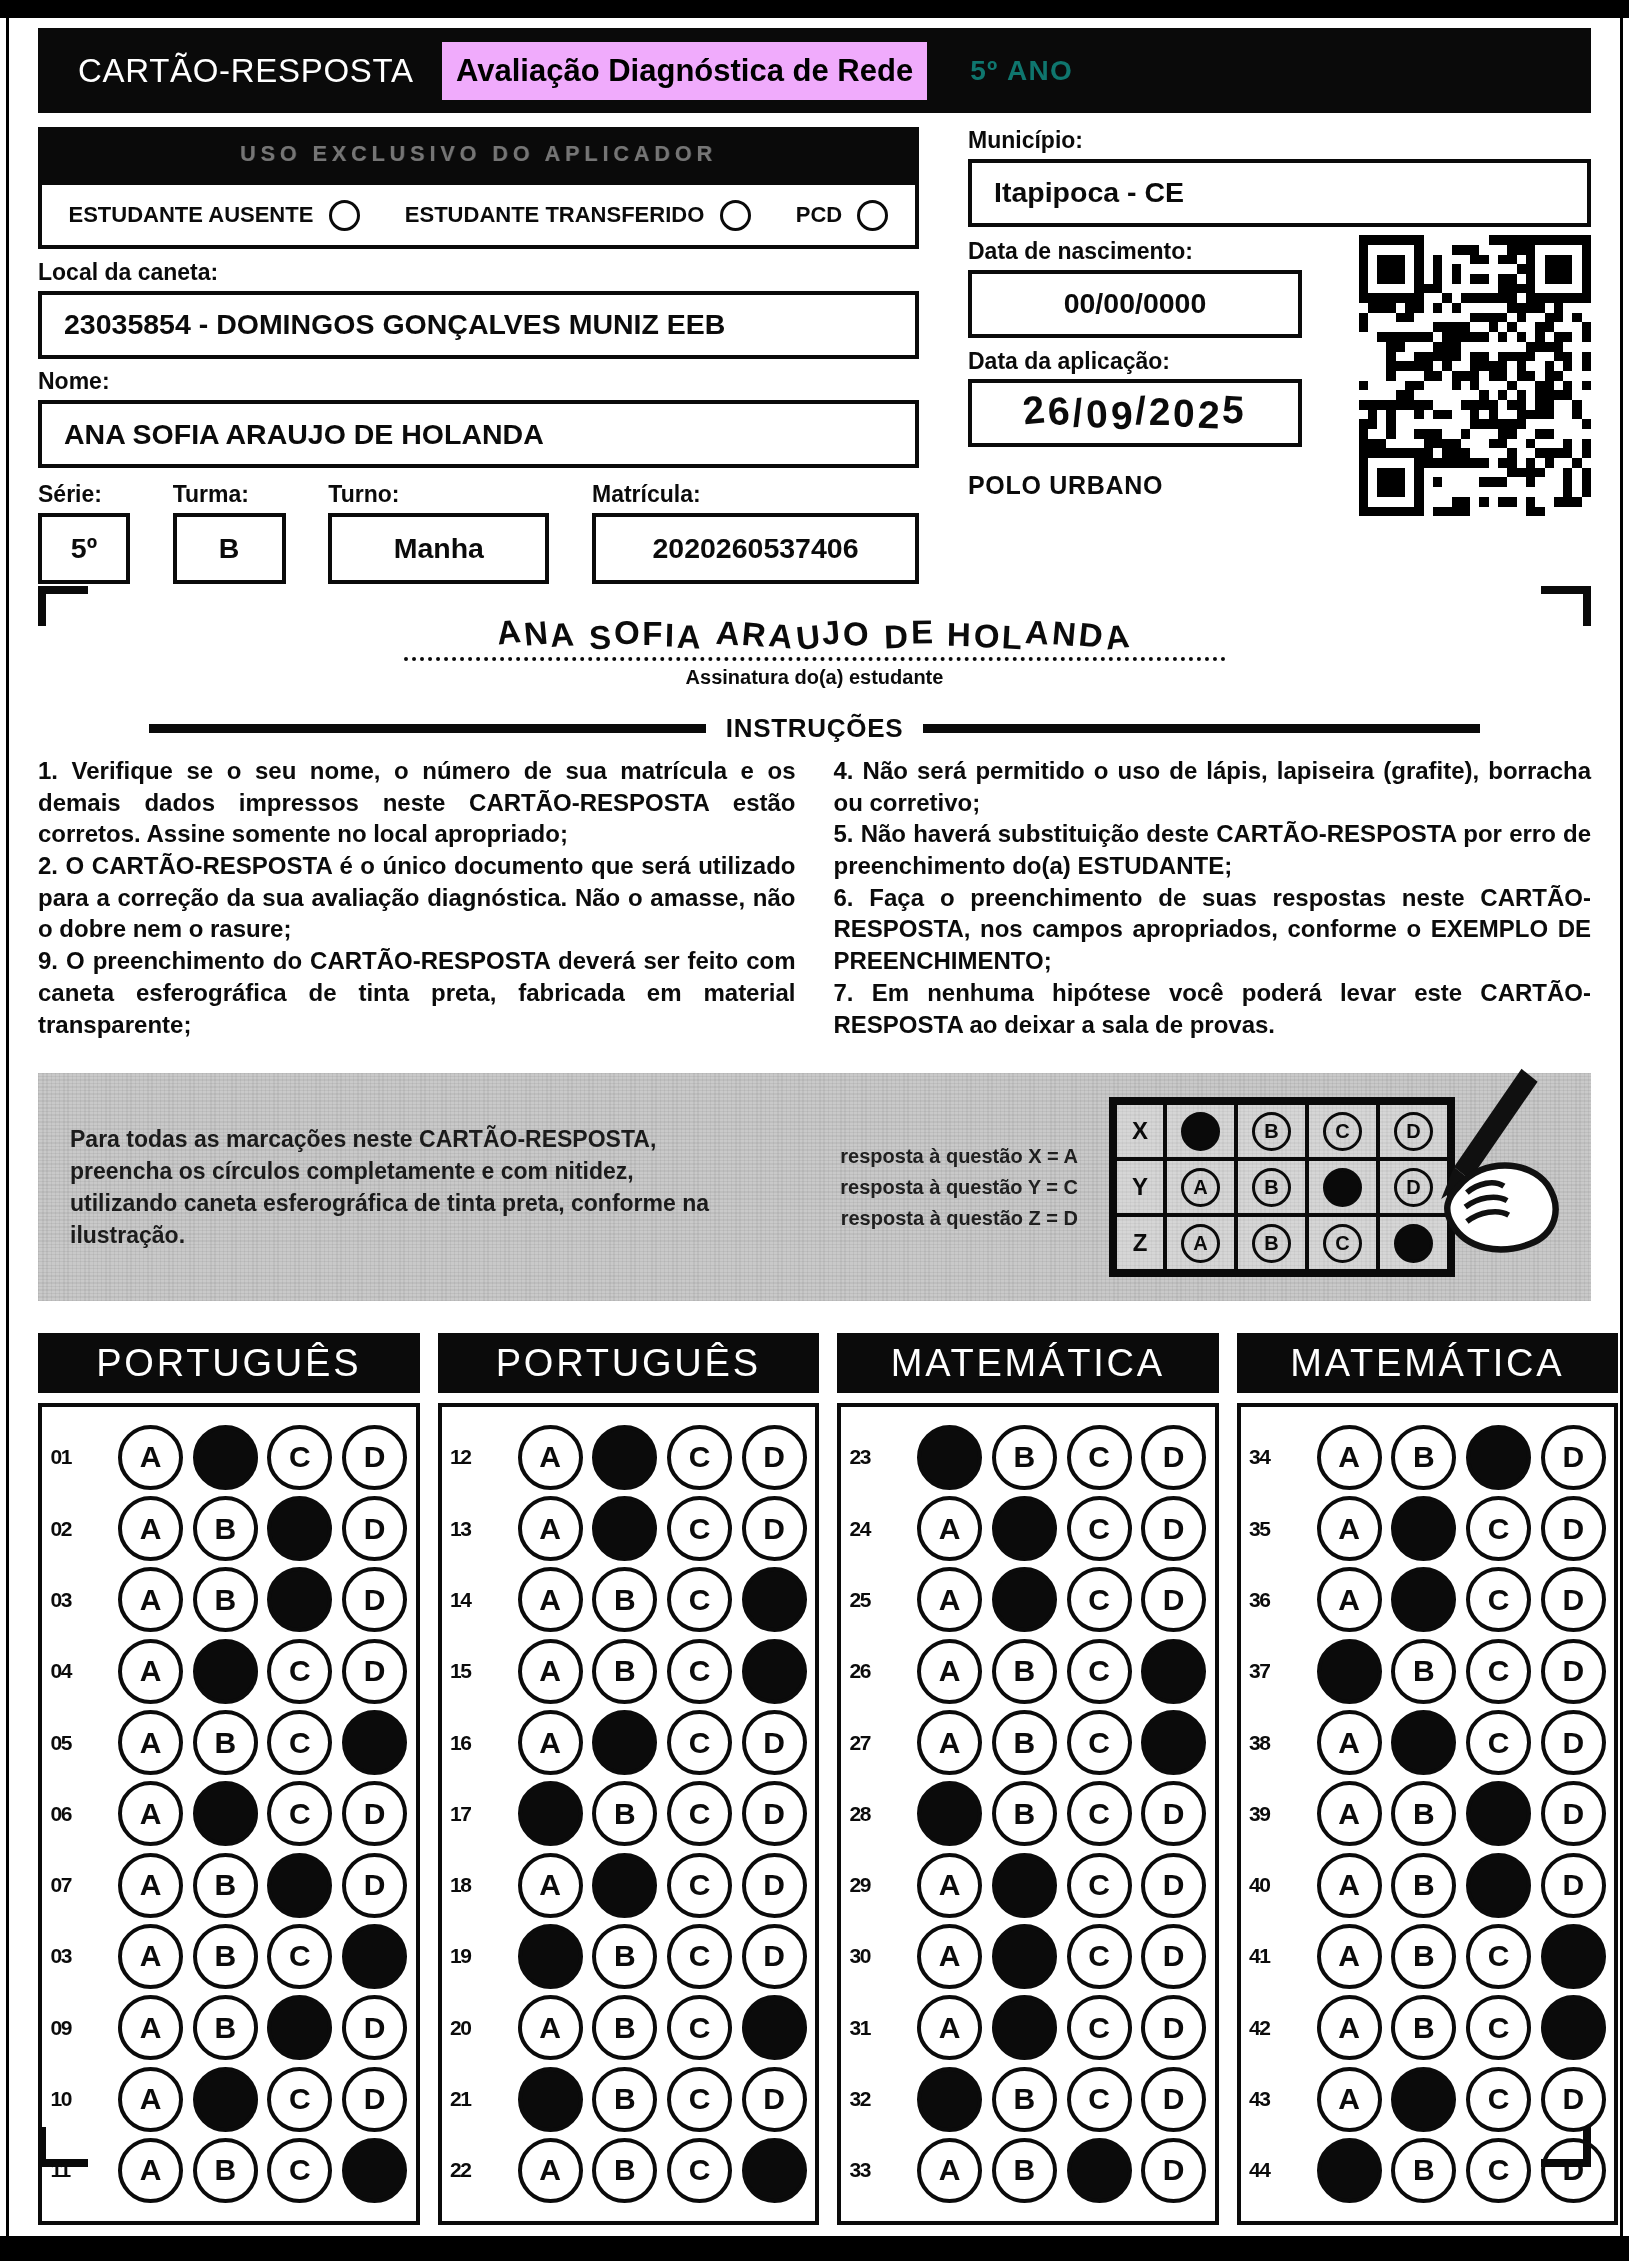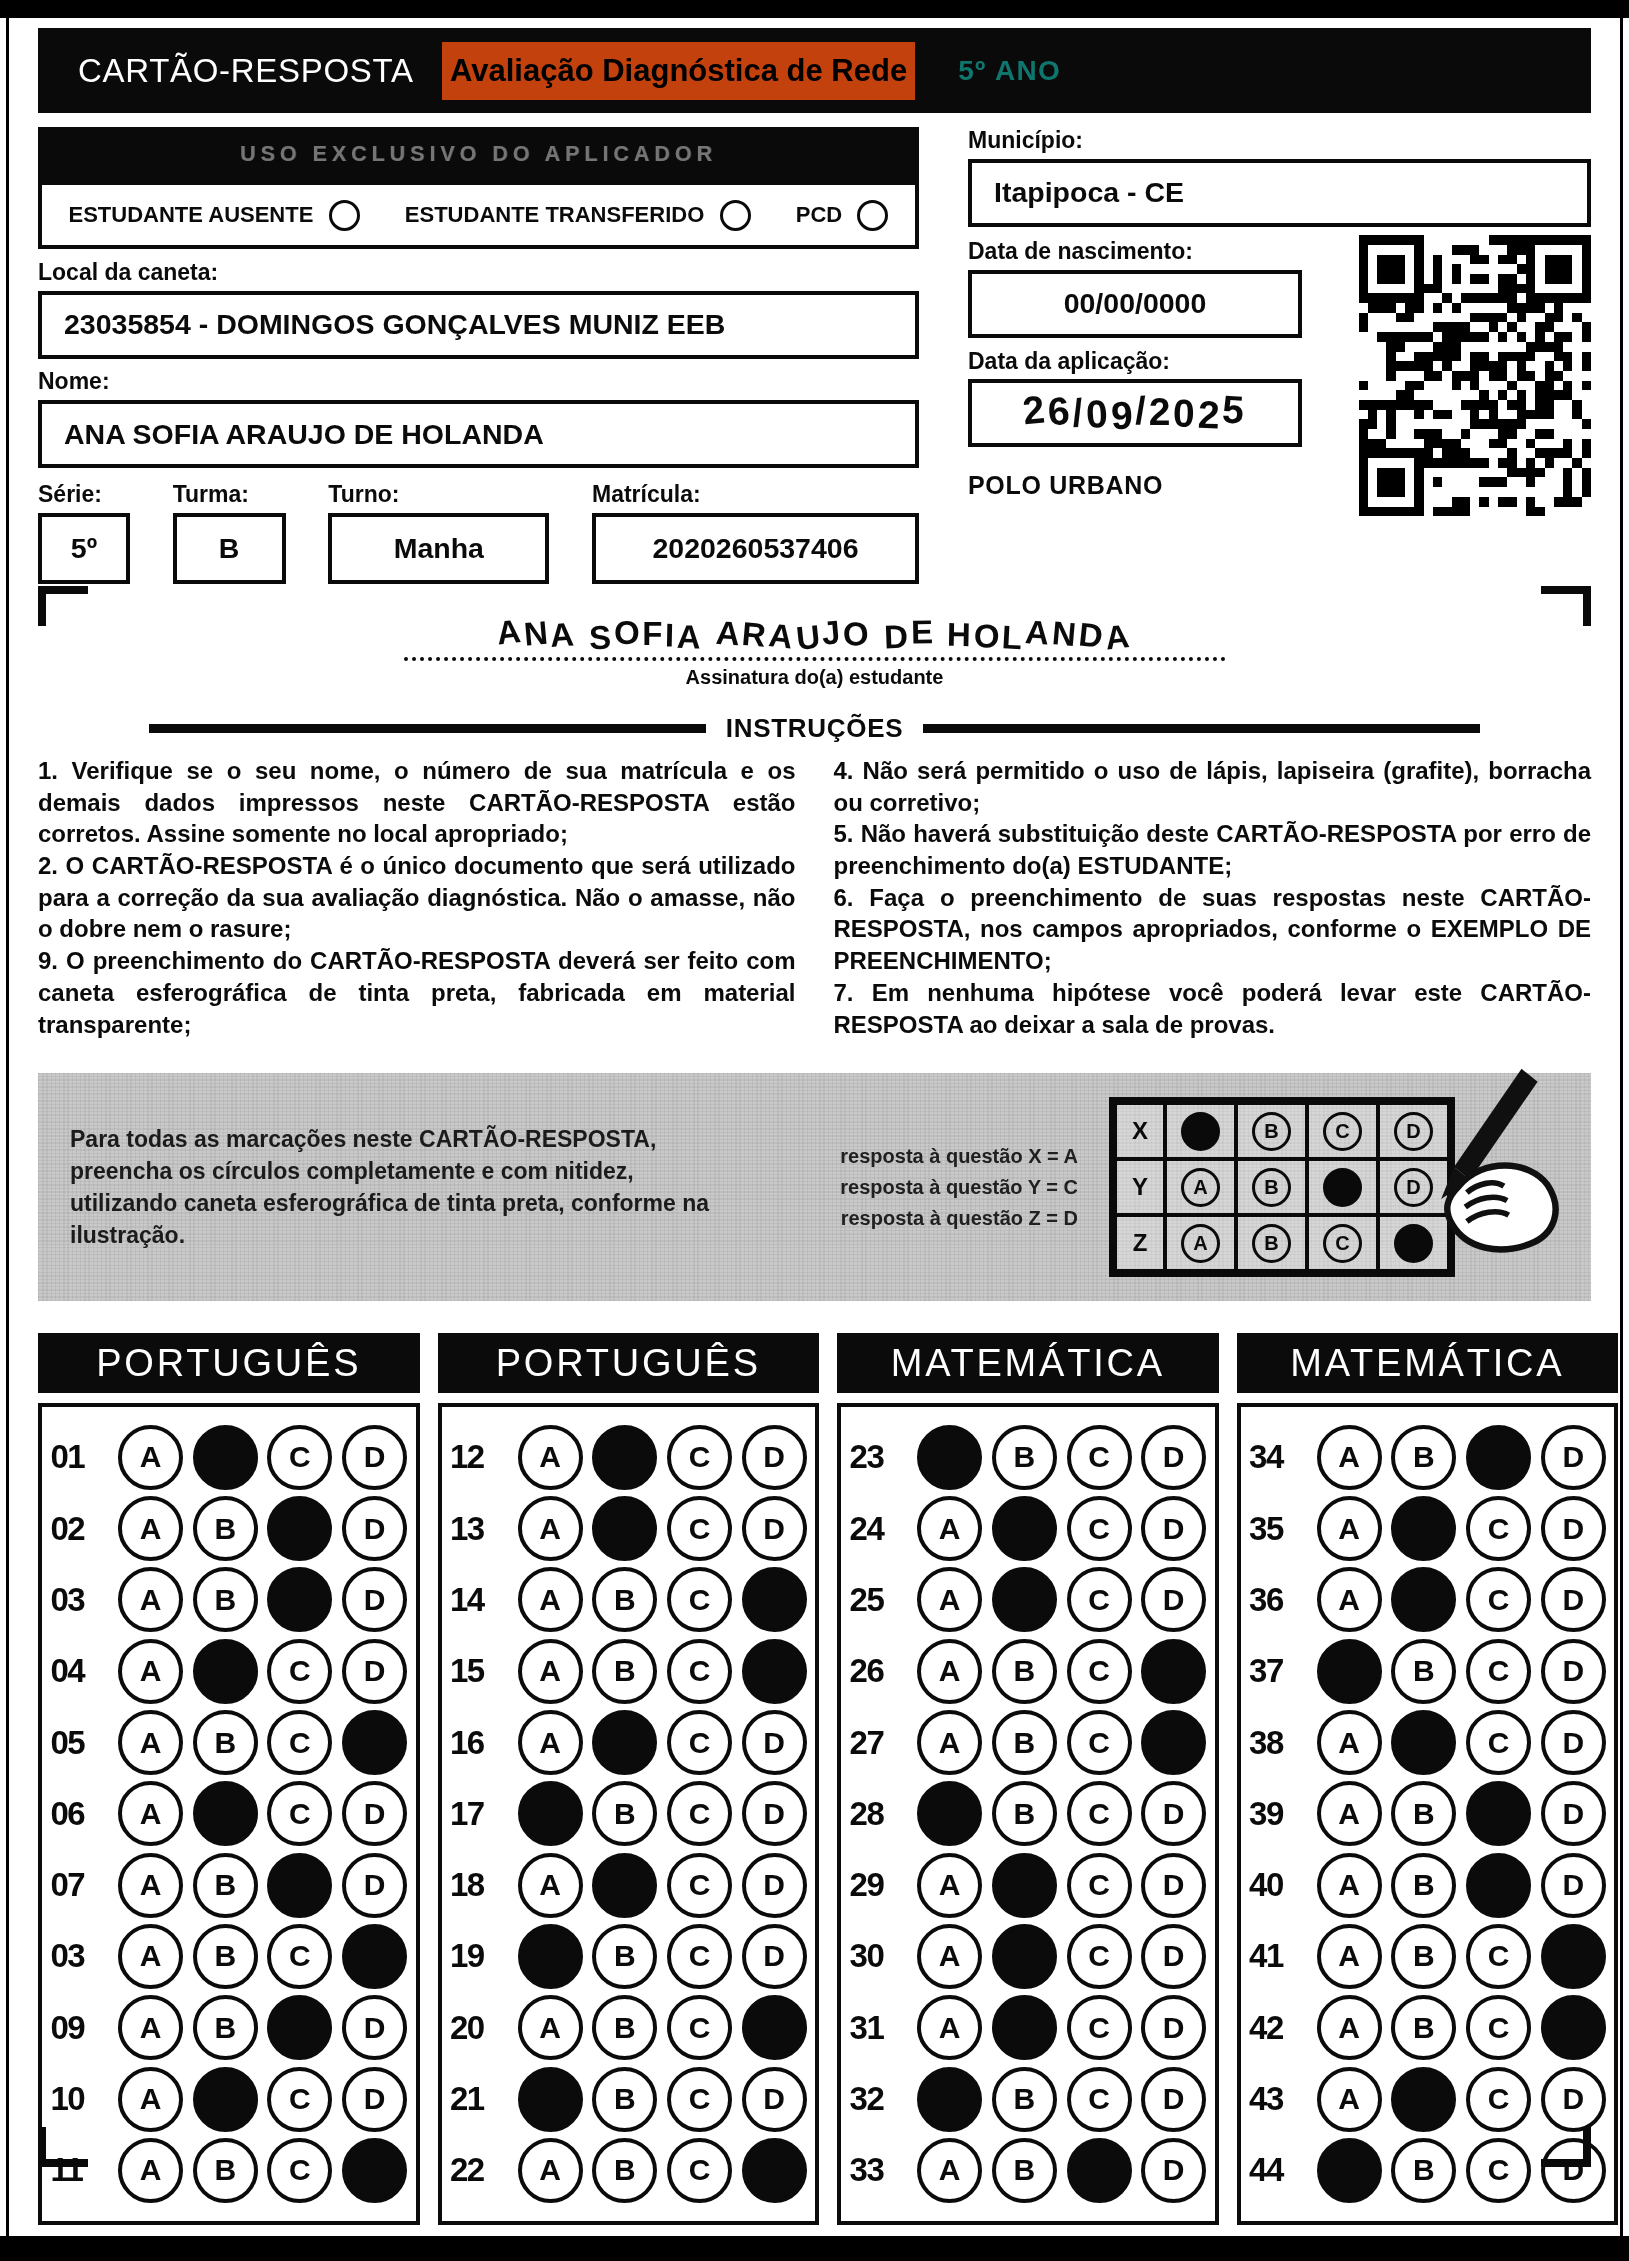--- a/index.html
+++ b/index.html
@@ -15,21 +15,21 @@
   .cnr.tl { left:38px;  top:586px;  border-top-width:8.4px;    border-left-width:8.4px; }
   .cnr.tr { right:38px; top:586px;  border-top-width:8.4px;    border-right-width:8.4px; }
   .cnr.bl { left:38px;  top:2127px; border-bottom-width:8.4px; border-left-width:8.4px; }
   .cnr.br { right:38px; top:2127px; border-bottom-width:8.4px; border-right-width:8.4px; }
 
   .content { position:absolute; top:28px; left:38px; right:38px; }
 
   
   .band { height:85px; background:#0a0a0a; display:flex; align-items:center; }
   .band .lt { color:#fff; font-size:33px; padding-left:40px; width:404px; letter-spacing:0.7px; }
-  .band .ct { background:#c2410c; color:#000; font-weight:bold; font-size:31px; padding:11px 8px; }
+  .band .ct { background:#f0abfc; color:#000; font-weight:bold; font-size:31px; padding:11px 14px; }
   .band .rt { color:#0f766e; font-weight:bold; font-size:28px; margin-left:43px; letter-spacing:1.4px; }
 
   
   .info { display:flex; gap:49px; margin-top:14px; }
   .colL { width:881px; flex:none; }
   .colR { flex:1; }
 
   .appbar { height:54px; background:#0a0a0a; display:flex; align-items:center; justify-content:center; }
   .appbar span { color:#757575; font-size:21.6px; letter-spacing:4.9px; font-weight:bold; text-shadow:0.7px 0 0 #3a3a3a; }
   .optbox { border:4.2px solid #0a0a0a; height:68px; display:flex; align-items:center; justify-content:space-between; padding:0 26.5px; }
@@ -83,21 +83,21 @@
   .xbub { width:39px; height:39px; border:3.5px solid #0a0a0a; border-radius:50%; display:flex; align-items:center; justify-content:center; font-weight:bold; font-size:20px; }
   .xbub.filled { background:#0a0a0a; }
   .hand { position:absolute; right:-118px; top:-33px; width:209px; height:209px; }
 
   
   .ans { margin-top:32px; display:grid; grid-template-columns:repeat(4,1fr); gap:18px; }
   .ahead { height:60px; background:#0b0b0b; color:#fff; display:flex; align-items:center; justify-content:center; font-size:38px; letter-spacing:2.8px; }
   .abox { border:4.9px solid #0b0b0b; margin-top:9.7px; padding:18px 8.4px; height:822px;
           display:flex; flex-direction:column; justify-content:space-between; }
   .arow { display:flex; align-items:center; }
-  .qnum { width:58px; font-weight:bold; font-size:33px; letter-spacing:-1.4px; flex:none; }
+  .qnum { width:58px; font-weight:bold; font-size:21px; letter-spacing:-1.4px; flex:none; }
   .bubble { width:65px; height:65px; border:4.9px solid #0b0b0b; border-radius:50%; margin-left:9.7px; flex:none;
             display:flex; align-items:center; justify-content:center; font-weight:bold; font-size:30px; }
   .bubble.filled { background:#0b0b0b; }
 </style>
 </head>
 <body>
 
 <div id="sheet">
   <div class="topbar"></div>
   <div class="sideL"></div>

